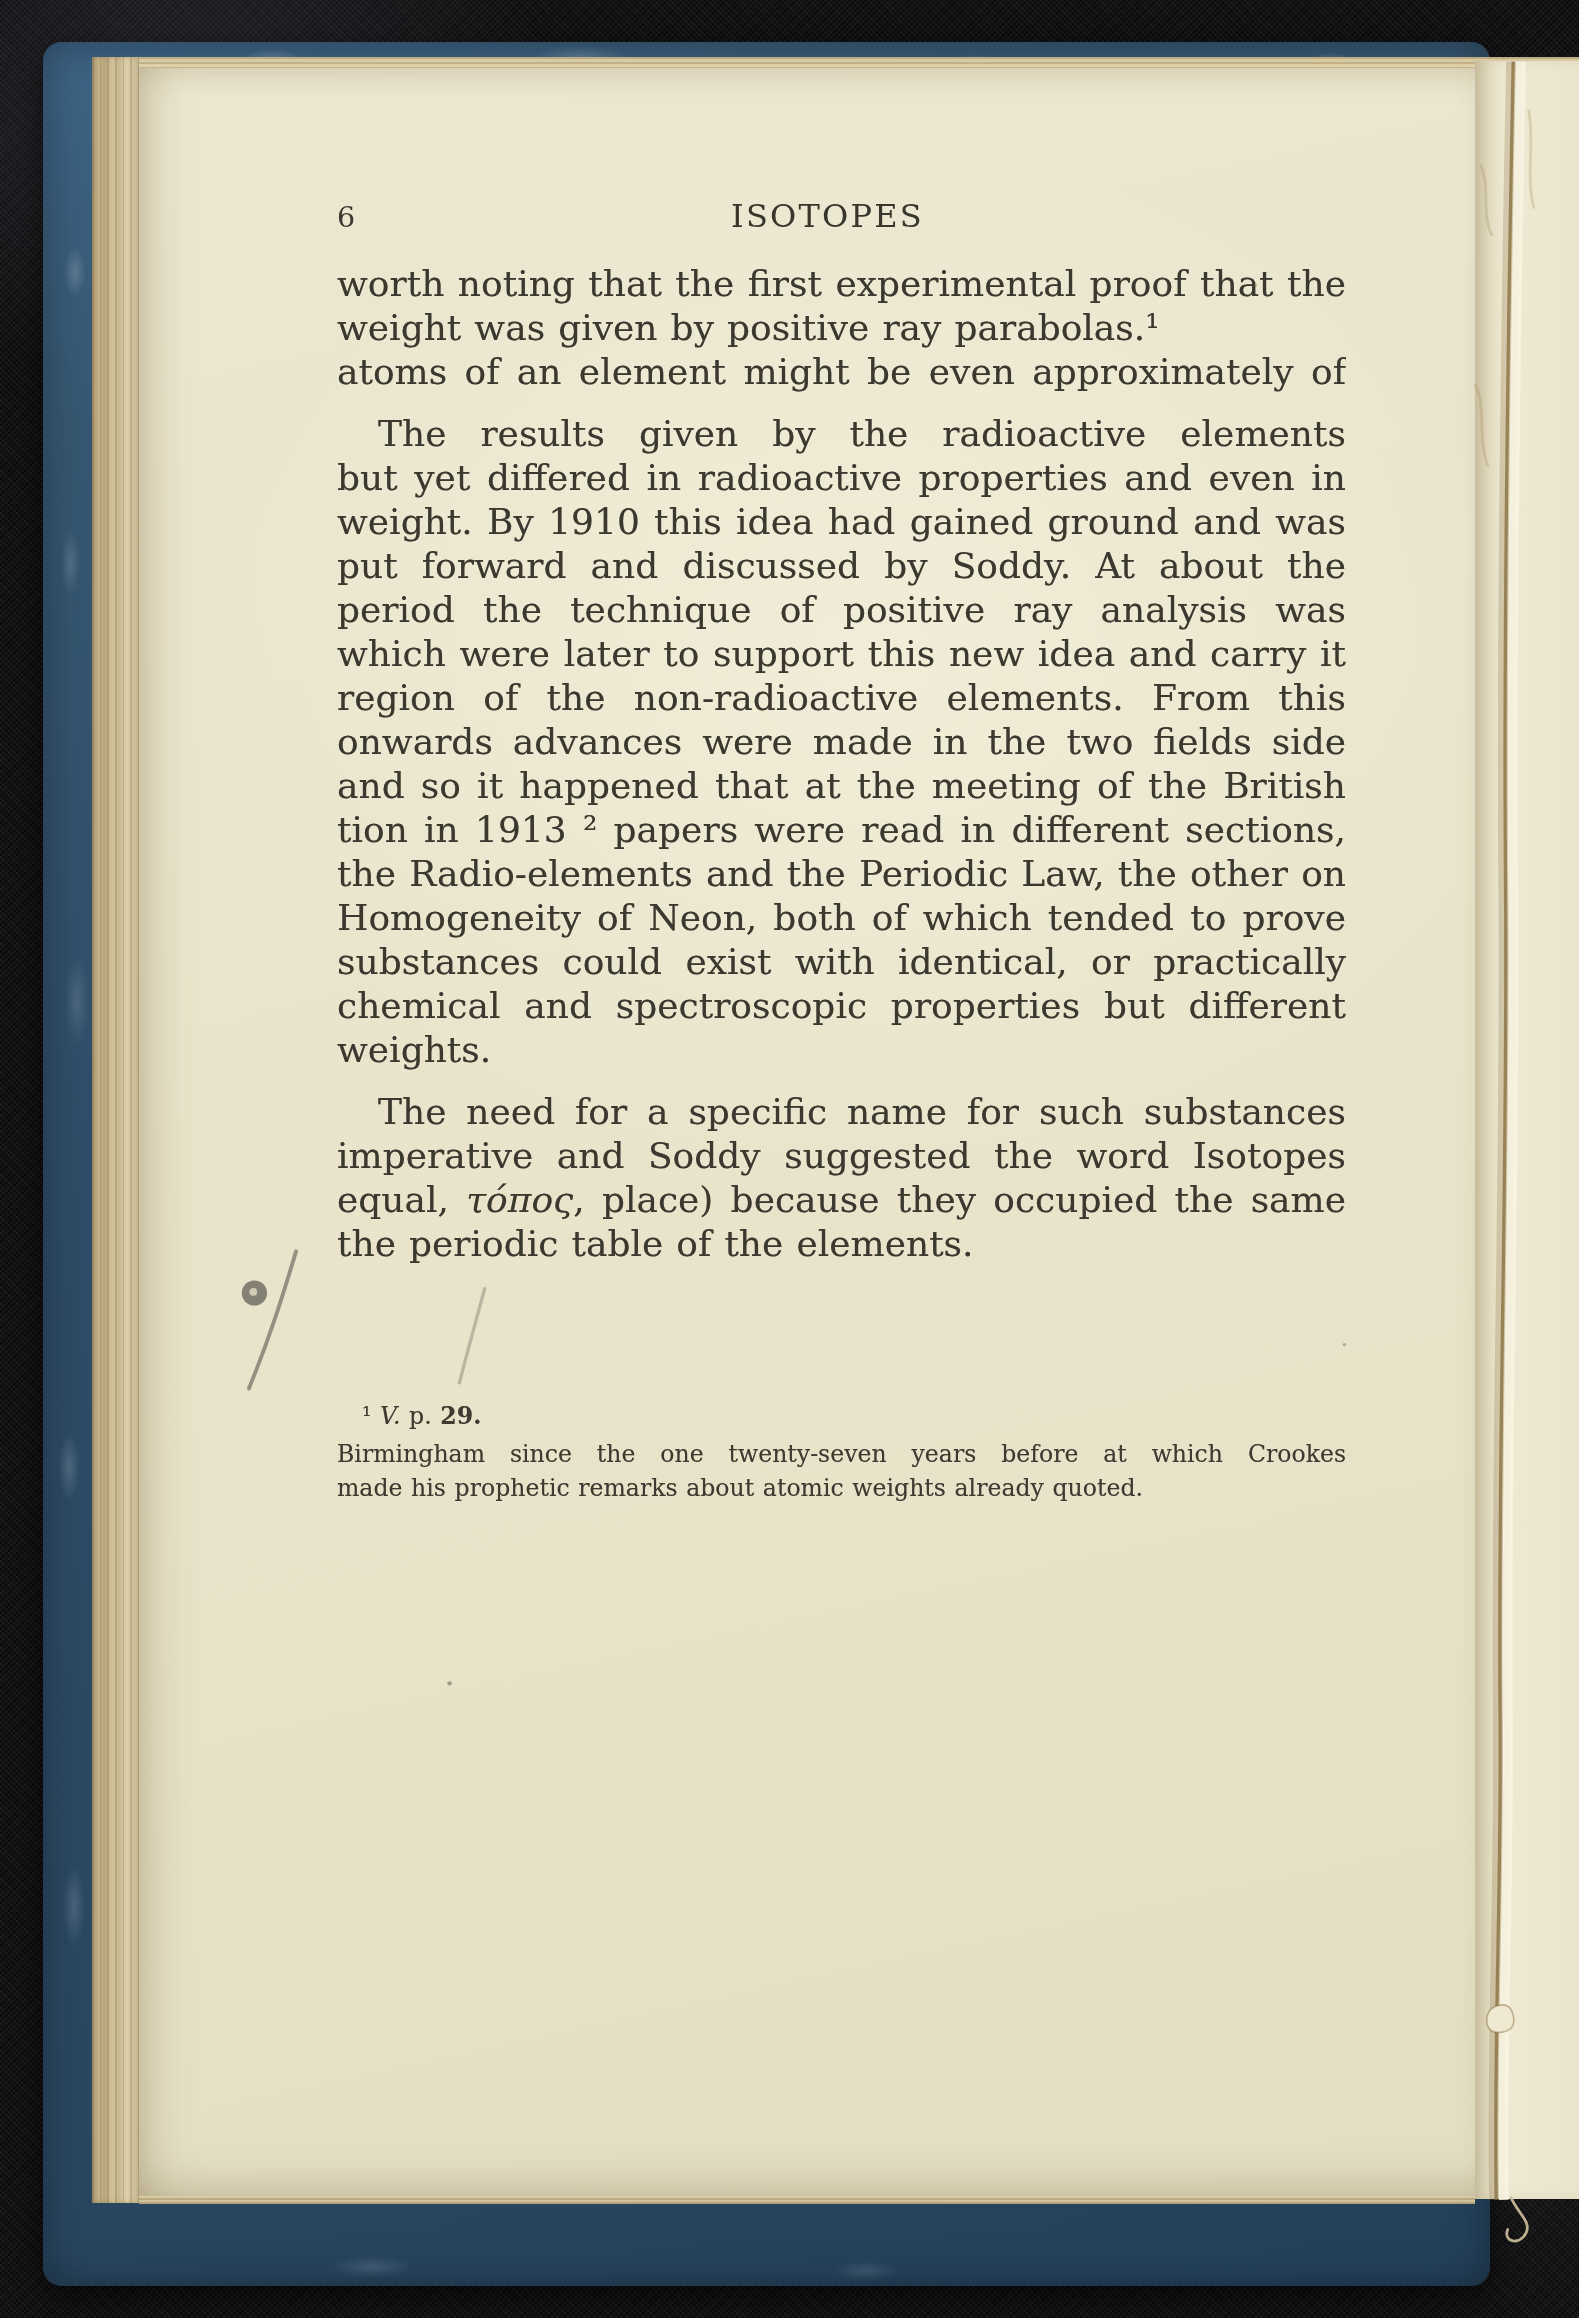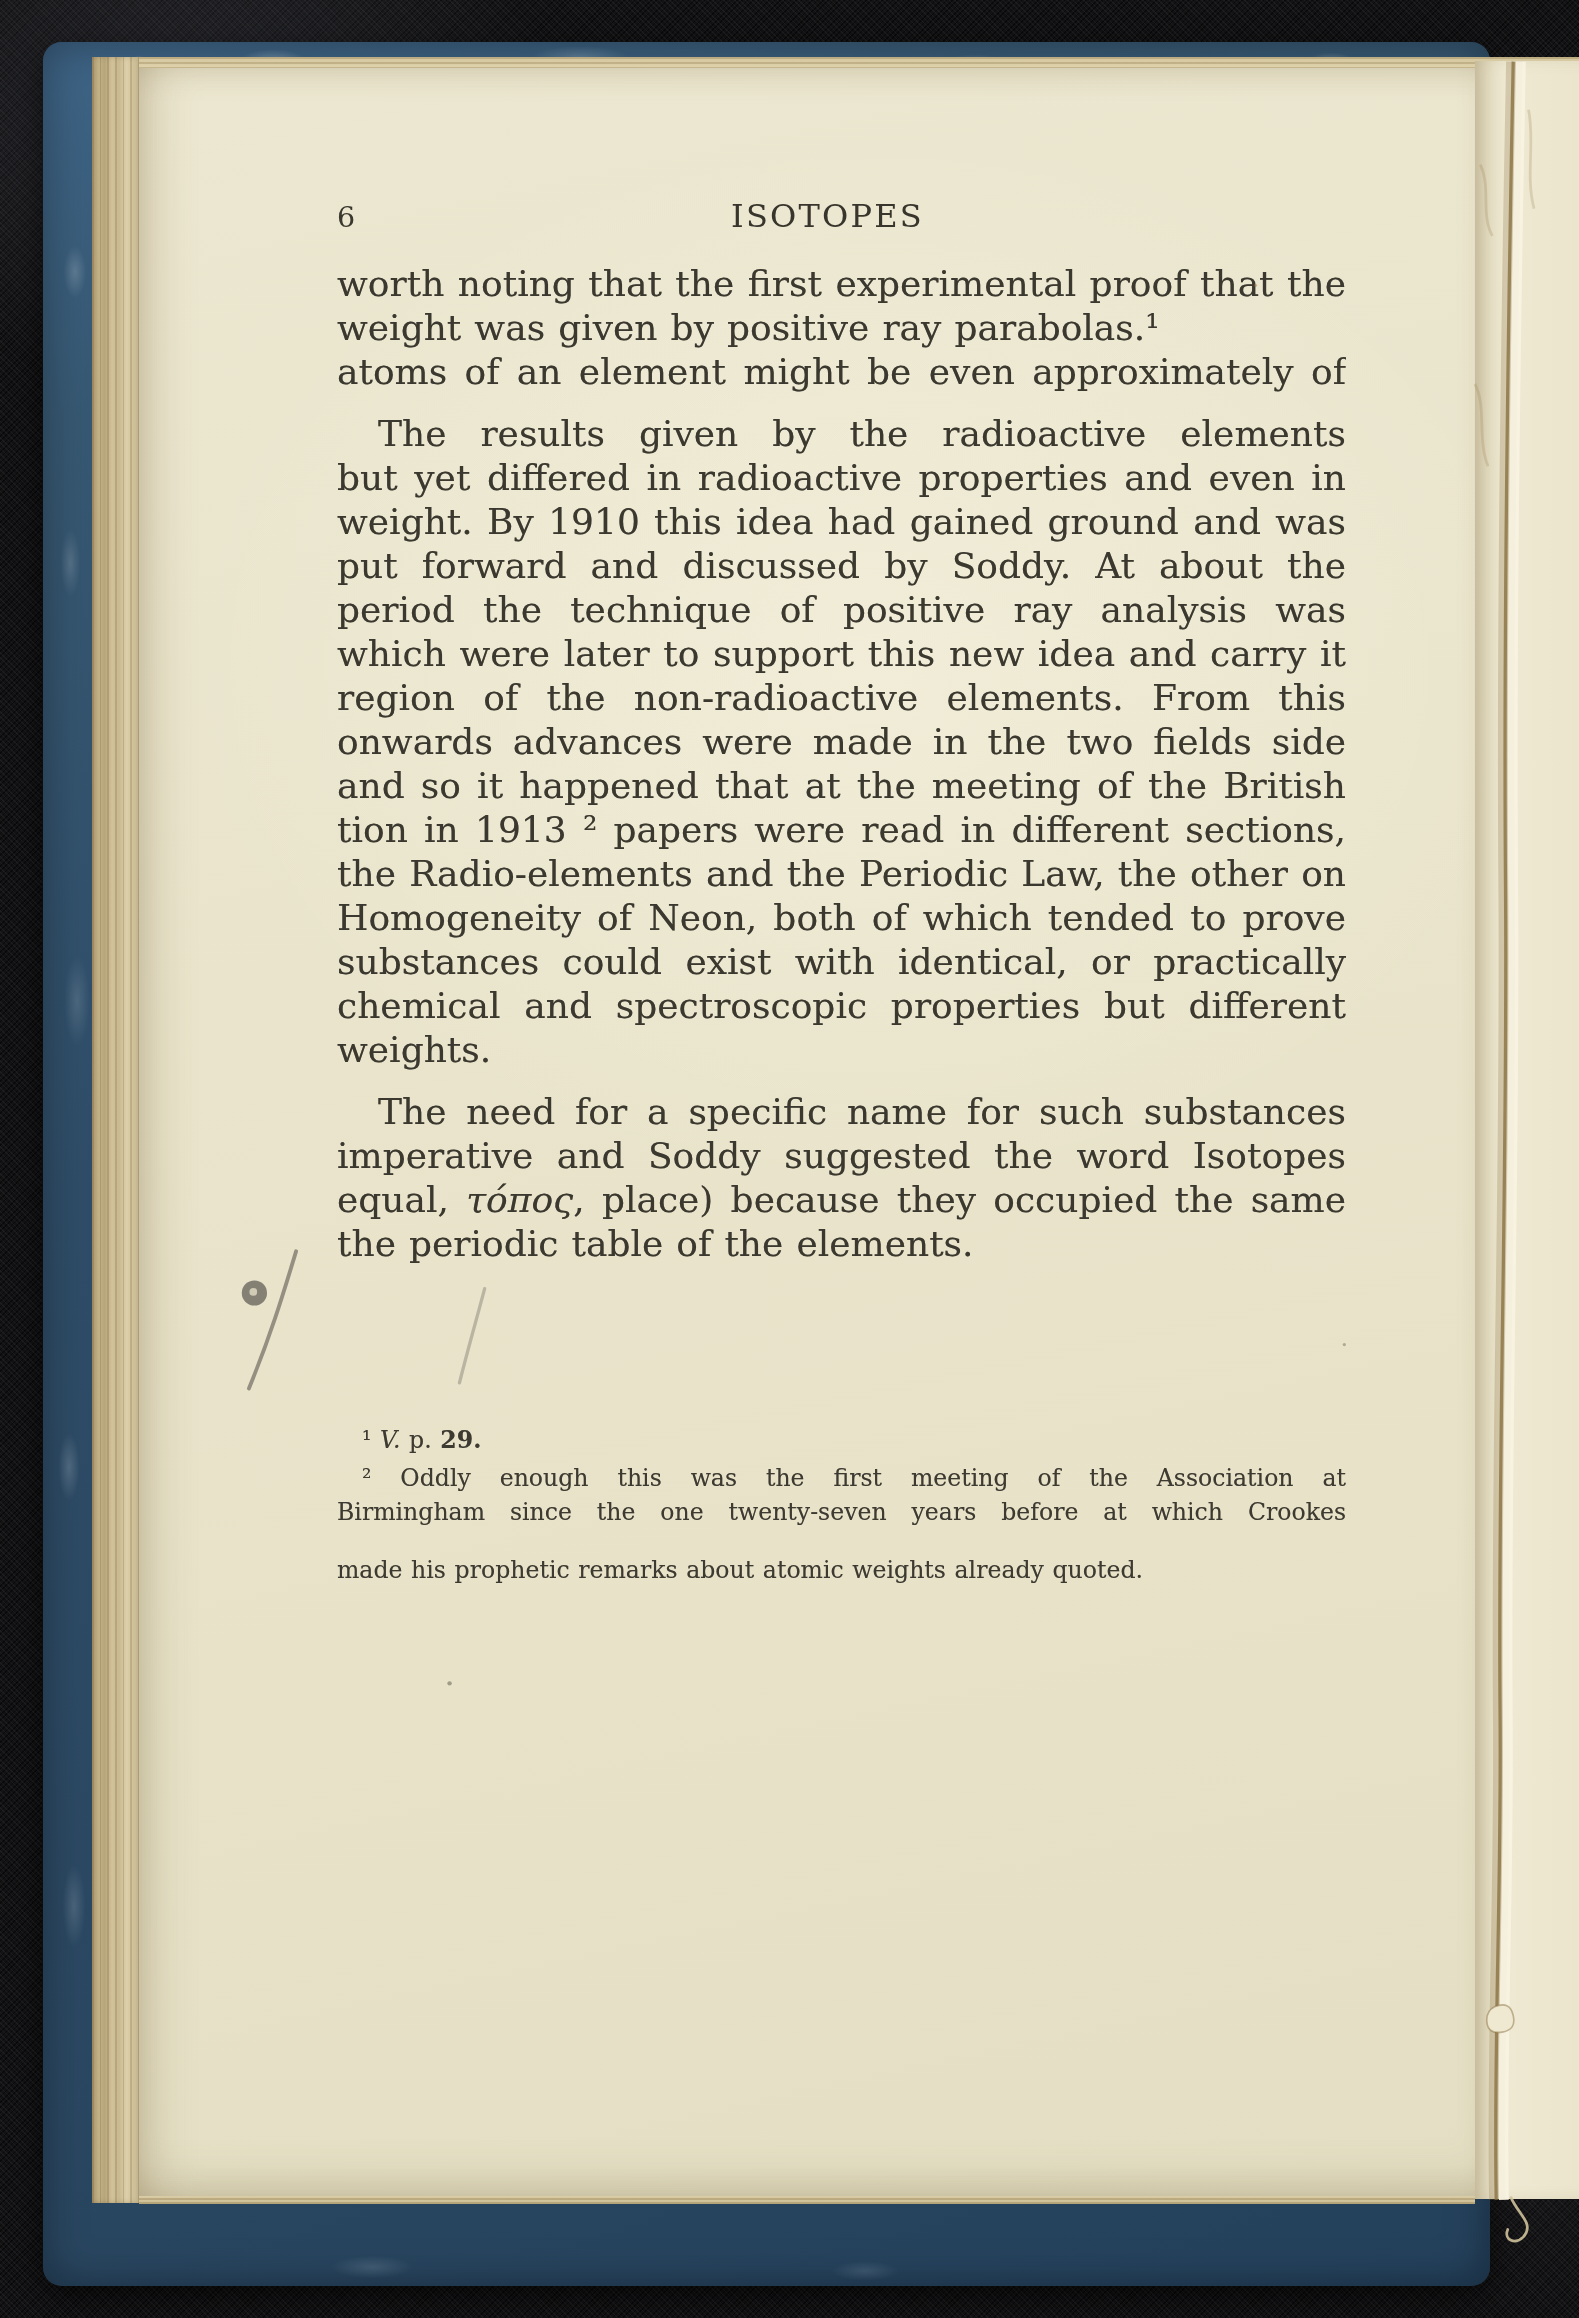--- a/index.html
+++ b/index.html
@@ -93,21 +93,21 @@
   .bodyline.ind{padding-left:41px;}
   .para3gap{margin-top:18px;}
   .footblock{
     position:absolute;left:337px;top:1399px;width:1009px;color:#3d3a31;
     font-size:23.6px;word-spacing:1.1px;
   }
   .footline{
     height:34px;line-height:34px;text-align:justify;text-align-last:justify;
     overflow:hidden;text-shadow:0 0 0.5px rgba(59,56,47,0.4);
   }
-  .footline.last{text-align-last:left;margin-top:24px;}
+  .footline.last{text-align-last:left;}
   .footline.ind{padding-left:25px;}
   .fn2{margin-top:4.4px;}
   .it{font-style:italic;}
   .bd{font-weight:bold;}
   
   .overlay{position:absolute;left:0;top:0;pointer-events:none;}
 </style>
 </head>
 <body>
 
@@ -154,21 +154,20 @@
           <div class="bodyline"><span>imperative and Soddy suggested the word Isotopes (</span><span class="it">ἴσος</span></div>
           <div class="bodyline"><span>equal, </span><span class="it">τόπος</span><span>, place) because they occupied the same place in</span></div>
           <div class="bodyline last"><span>the periodic table of the elements.</span></div>
         </div>
       </div>
     <div class="footblock" id="footnotes" style="left:198px;top:1331px;position:absolute;">
         <div>
           <div class="footline ind last ind"><span>¹ </span><span class="it">V.</span><span> p. </span><span class="bd">29.</span></div>
         </div>
         <div class="fn2">
-          <div class="footline ind ind"><span>² Oddly enough this was the first meeting of the Association at</span></div>
           <div class="footline"><span>Birmingham since the one twenty-seven years before at which Crookes</span></div>
           <div class="footline last"><span>made his prophetic remarks about atomic weights already quoted.</span></div>
         </div>
       </div>
   </div>
 
   <svg class="overlay" width="1579" height="2319" viewBox="0 0 2880 4229">
 
     <path d="M 2762,112 C 2752,620 2744,1120 2748,1620 C 2752,2140 2734,2620 2738,3120 C 2741,3440 2726,3720 2731,4012" fill="none" stroke="rgba(140,115,70,0.28)" stroke-width="30"></path>
     <path d="M 2760,112 C 2750,620 2742,1120 2746,1620 C 2750,2140 2732,2620 2736,3120 C 2739,3440 2724,3720 2729,4012" fill="none" stroke="#8d7748" stroke-width="6" stroke-opacity="0.85"></path>

